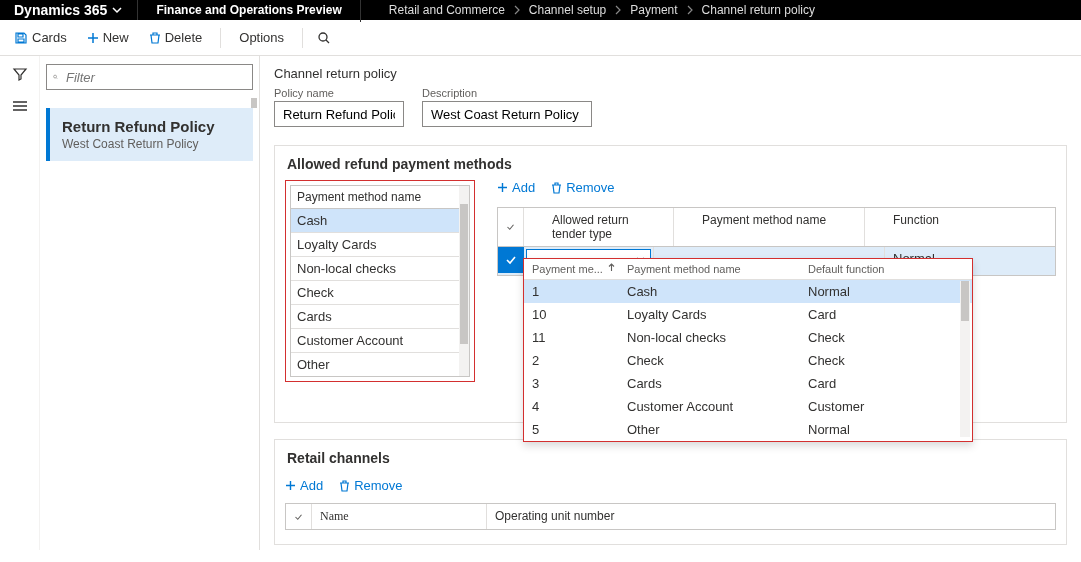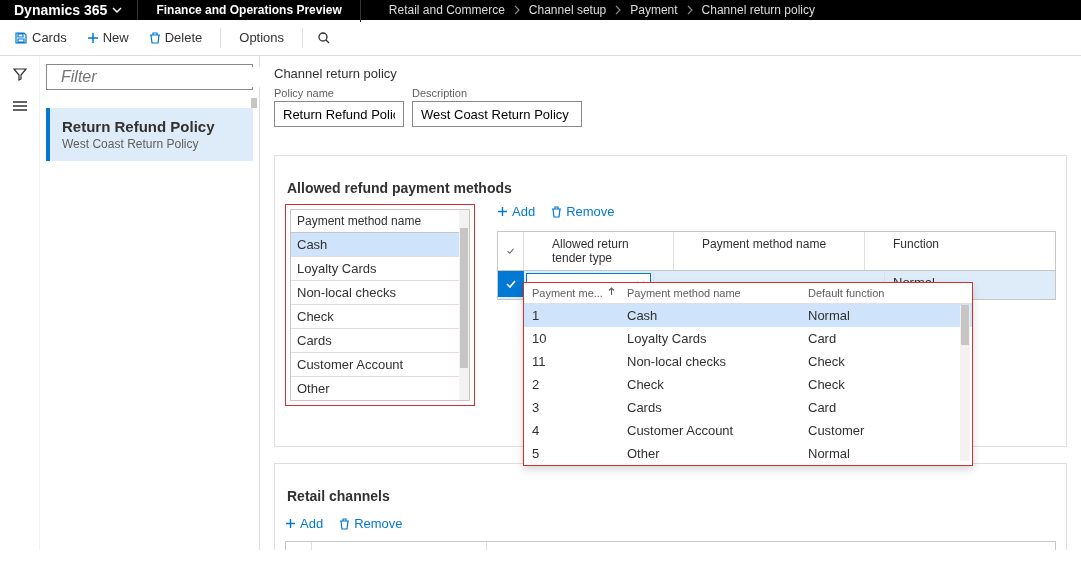--- a/index.html
+++ b/index.html
@@ -20,37 +20,37 @@
   .cmdbar .sep { width: 1px; height: 20px; background: #e1dfdd; margin: 0 2px; }
   .cmdbar .iconbtn { cursor: pointer; color: #323130; display:flex; align-items:center; }
 
   
   .body { display: flex; height: calc(562px - 32px - 36px); }
   .leftrail { width: 40px; display: flex; flex-direction: column; align-items: center; padding-top: 10px; gap: 18px; border-right: 1px solid #f3f2f1; }
   .leftrail .railbtn { cursor: pointer; color: #323130; }
 
   .listpane { width: 220px; padding: 8px 6px; border-right: 1px solid #e1dfdd; }
   .filterbox { display:flex; align-items:center; border: 1px solid #8a8886; height: 26px; padding: 0 6px; gap:6px; background:#fff; }
-  .filterbox input { border: none; outline: none; flex:1; font-size: 16px; font-style: italic; color: #3b82f6; }
+  .filterbox input { border: none; outline: none; flex:1; font-size: 13px; font-style: italic; color: #3b82f6; }
 
   .listitem { margin-top: 18px; border-left: 4px solid #0078d4; background: #deecf9; padding: 10px 12px; cursor:pointer; }
   .listitem .title { font-weight:600; font-size:15px; }
   .listitem .sub { font-size: 12px; color: #605e5c; margin-top:2px;}
 
   .main { flex:1; padding: 10px 14px; overflow: auto; position: relative; }
   .pagetitle { font-size: 13px; color: #323130; margin-bottom: 6px; }
-  .field-row { display:flex; gap: 8px; margin-bottom: 28px; }
+  .field-row { display:flex; gap: 18px; margin-bottom: 18px; }
   .field { display:flex; flex-direction:column; }
   .field label { font-size: 11px; color:#605e5c; margin-bottom:2px; }
   .field input { border:1px solid #8a8886; height:26px; padding: 0 8px; font-size:13px; background:#fff; }
   .policyname input { width: 130px; }
   .desc input { width: 170px; }
 
   .section { border: 1px solid #e1dfdd; margin-bottom: 16px; padding: 8px 10px 14px 10px; position: relative; }
-  .section-title { font-weight:600; font-size:14px; padding: 2px 0 8px 2px; margin-top: 14px; }
+  .section-title { font-weight:600; font-size:14px; padding: 2px 0 8px 2px; }
 
   .refund-layout { display:flex; gap: 22px; align-items:flex-start; }
 
   .pm-box { border: 1px solid #d32f2f; padding: 4px; width: 190px; position:relative; }
   .pm-header { border:1px solid #c8c6c4; border-bottom:none; font-size:12px; padding: 4px 6px; background:#fff; position:relative; }
   .pm-list { border:1px solid #c8c6c4; }
   .pm-row { border-bottom:1px solid #e1dfdd; padding:4px 6px; font-size:13px; cursor:pointer; }
   .pm-row:last-child { border-bottom:none; }
   .pm-row.sel { background:#cfe4fa; }
   .pm-scroll { position:absolute; right:5px; top:5px; bottom:5px; width:10px; background:#f3f2f1; }
@@ -343,18 +343,19 @@
         </div>
       </div>
       <div class="grid2">
         <div class="hdr">
           <div class="hc chkcell">
             <svg width="12" height="12" viewBox="0 0 12 12">
                 <path d="M2 6l3 3 5-6" fill="none" stroke="#605e5c" stroke-width="1.4"></path>
               </svg>
           </div>
           <div class="hc" style="width:175px;font-family:Liberation Serif, serif;">Name</div>
+          <div class="hc" style="flex:1;border-right:none;">Operating unit number</div>
         </div>
       </div>
     </div>
 
   </div>
 </div>
 
 </body></html>

